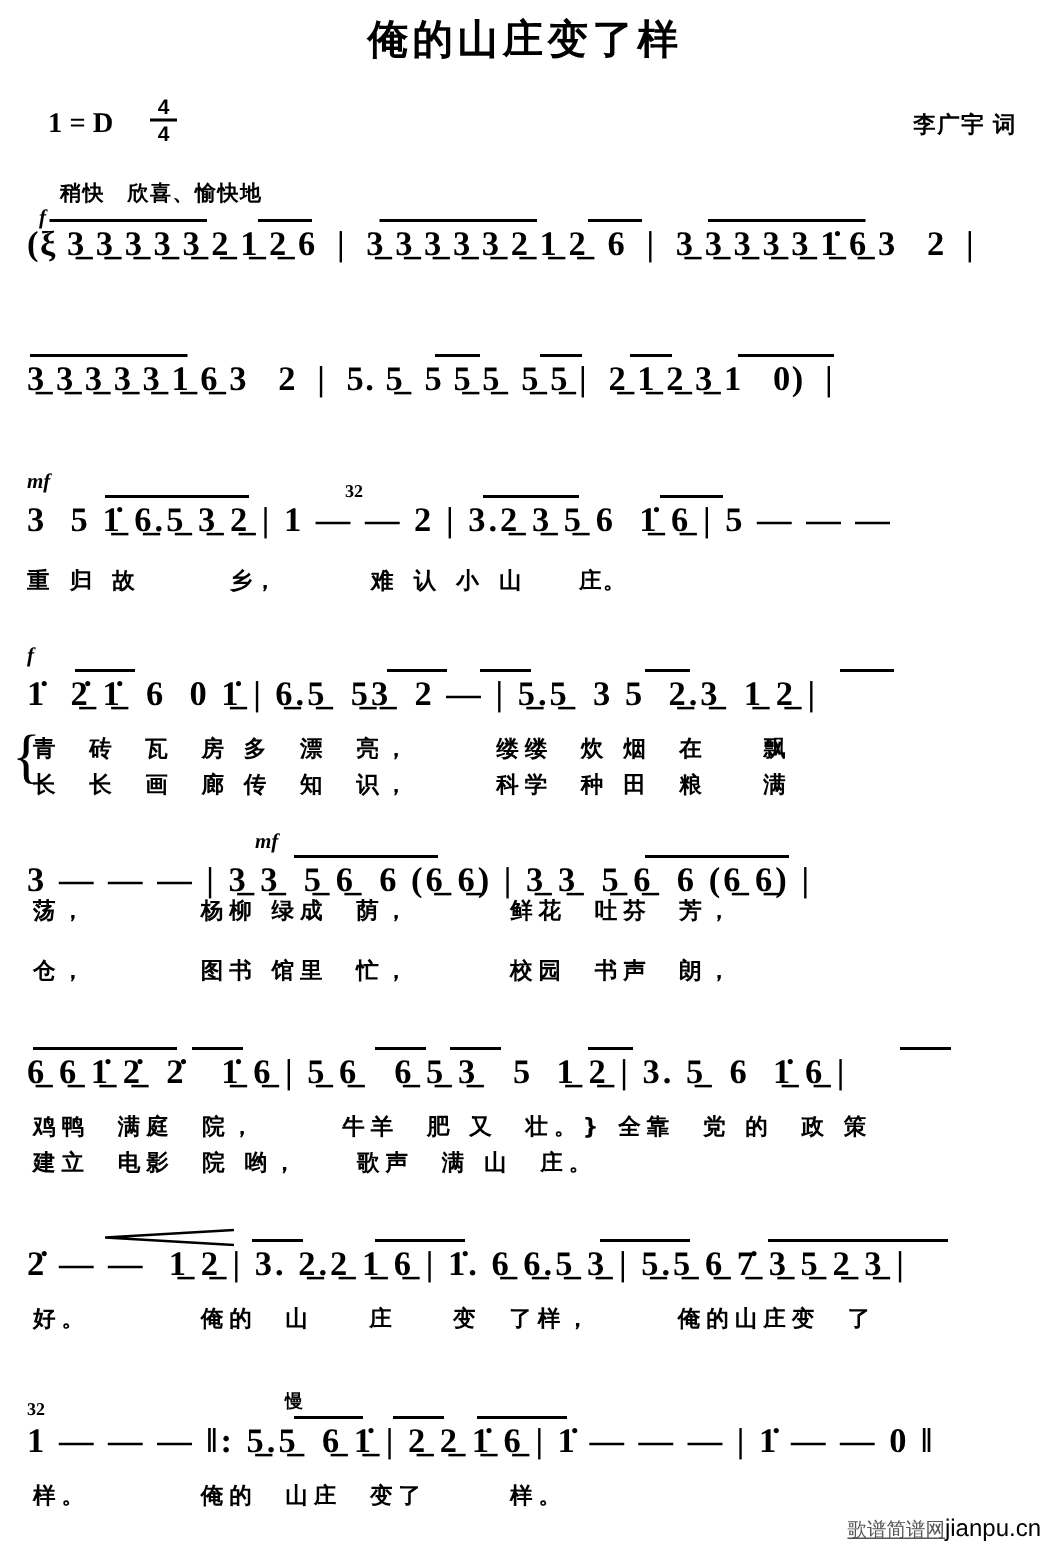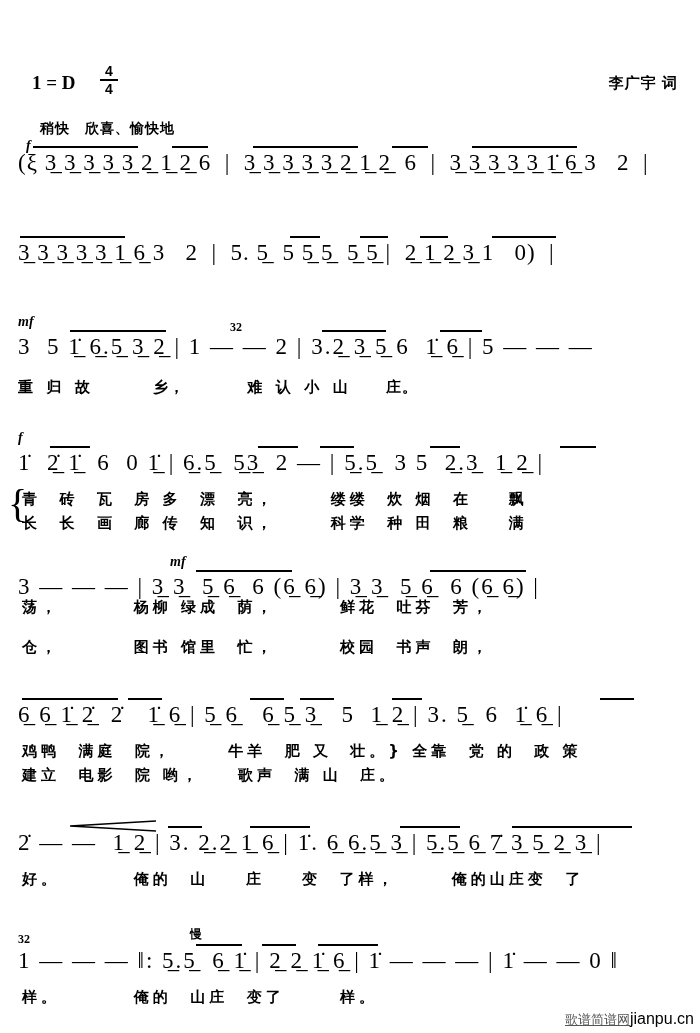--- a/index.html
+++ b/index.html
@@ -33,21 +33,21 @@
   .tempo{
     position:absolute;left:24px;top:120px;
     font-size:14px;font-weight:bold;letter-spacing:1px;margin-left:16px;
   }
 
   
   .sys{position:absolute;left:0;width:700px;}
   .notes{
     position:absolute;left:0;top:0;
     font-family:"Liberation Serif", serif;
-    font-size:23px;font-weight:normal;white-space:pre;letter-spacing:0px;
+    font-size:23px;font-weight:bold;white-space:pre;letter-spacing:0px;
   }
   .lyr{
     position:absolute;left:0;
     font-family:"DejaVu Sans", sans-serif;
     font-size:15px;font-weight:bold;white-space:pre;
   }
   .dyn{
     position:absolute;
     font-family:"Liberation Serif", serif;
     font-style:italic;font-weight:bold;font-size:14px;
@@ -64,20 +64,21 @@
   .beam{position:absolute;height:2px;background:#000;}
   .brace{position:absolute;font-size:40px;font-family:"Liberation Serif", serif;}
   .hair{position:absolute;}
   .wmbox{position:absolute;right:6px;bottom:4px;}
 </style>
 </head>
 <body>
 
 <div class="sheet">
 
+  <div class="title">俺的山庄变了样</div>
 
   <div class="keysig">1 = D</div>
   <div class="meter">
     <span class="num">4</span>
     <span class="den">4</span>
   </div>
   <div class="composer">李广宇 词</div>
   <div class="tempo">稍快　欣喜、愉快地</div>
 
   <div class="sys" style="top:148px;">

